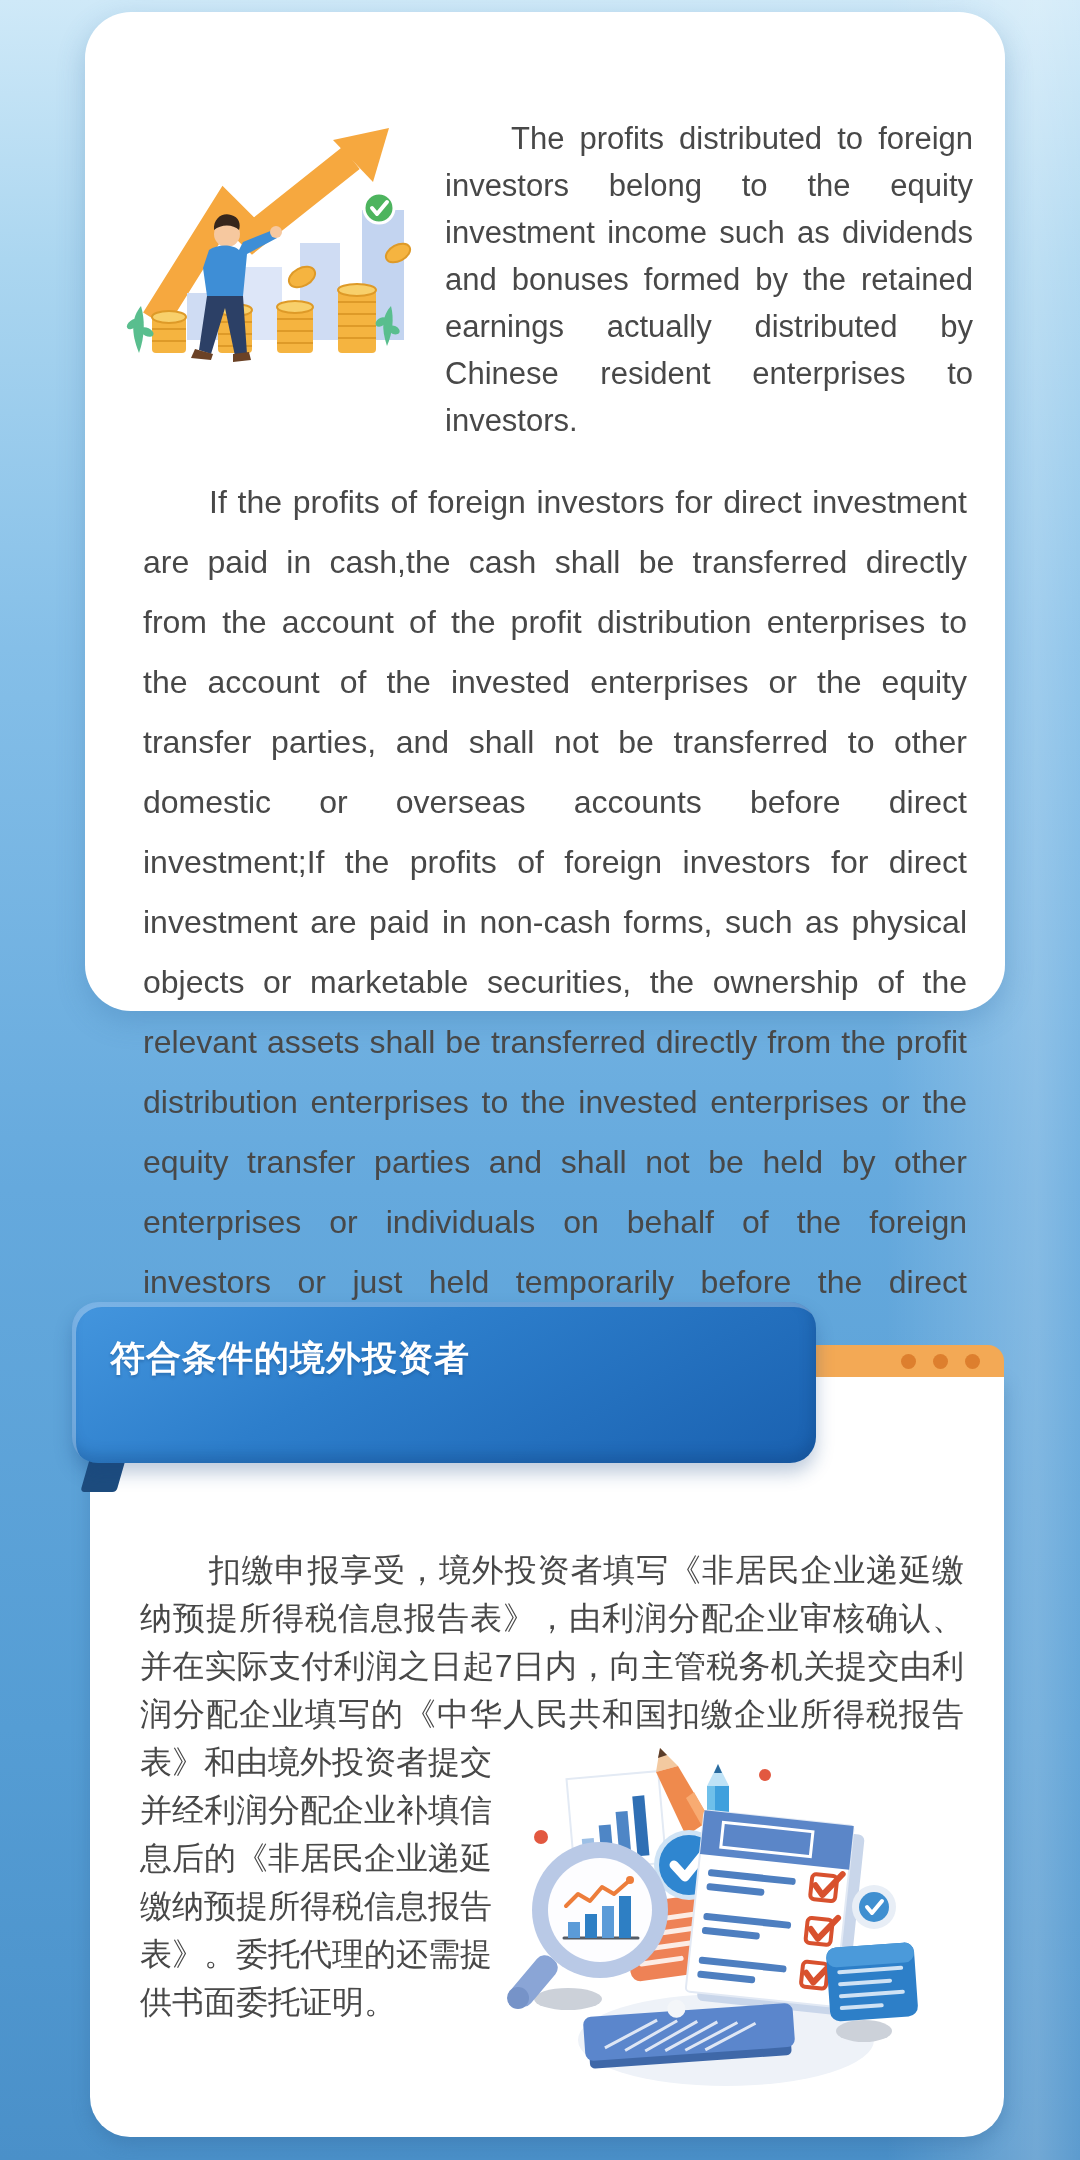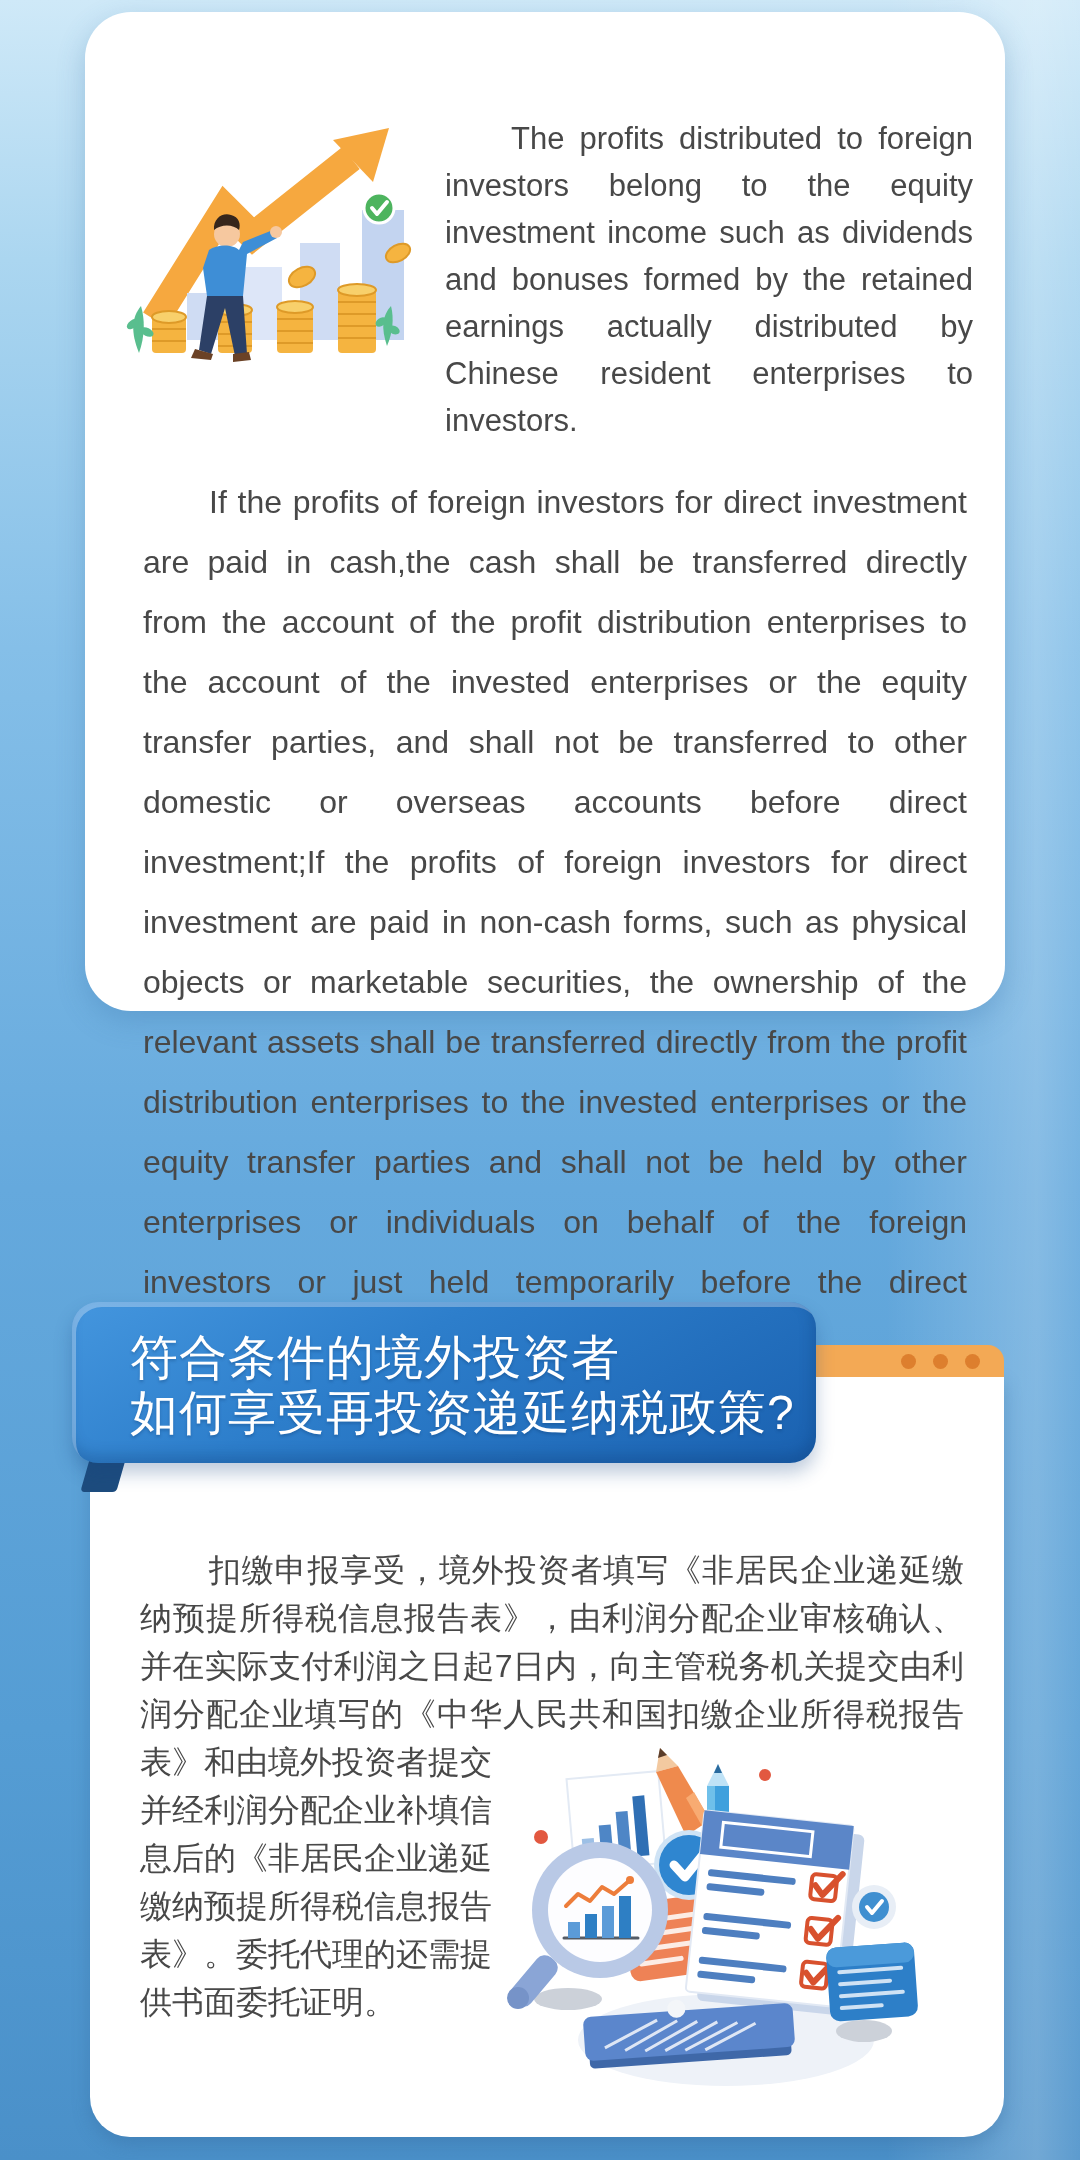--- a/index.html
+++ b/index.html
@@ -42,23 +42,22 @@
     background:var(--banner-shadow); transform:skewX(-16deg); border-radius:4px; z-index:5;
   }
   .banner{
     position:absolute; left:72px; top:1302px; width:744px; height:161px;
     border-radius:26px; z-index:6;
     background:linear-gradient(150deg, var(--banner-blue-light) 0%, #2d7ecb 40%, var(--banner-blue-dark) 100%);
     box-shadow:inset 4px 5px 0 rgba(255,255,255,0.30), inset -3px -8px 14px rgba(8,48,100,0.25), 0 10px 18px rgba(23,70,130,0.28);
     box-sizing:border-box; padding:28px 0 0 38px;
   }
   .banner .t{
-    color:#ffffff; font-weight:normal; font-size:48px; line-height:55px; letter-spacing:1px;
+    color:#ffffff; font-weight:bold; font-size:35px; line-height:55px; letter-spacing:1px;
     text-shadow:0 2px 3px rgba(10,50,100,0.30);
-    margin-left:20px;
   }
   
   .card2{
     position:absolute; left:90px; top:1376px; width:914px; height:761px;
     background:var(--card-white); border-radius:0 0 40px 40px; z-index:3;
     box-shadow:0 8px 18px rgba(50,100,150,0.32);
   }
   .p-cn{
     position:absolute; left:50px; top:138px; width:824px;
     color:var(--text-gray); font-size:32px; line-height:48px; text-align:justify;
@@ -150,21 +149,20 @@
   <div class="window-bar">
     <span class="window-dot"></span>
     <span class="window-dot"></span>
     <span class="window-dot"></span>
   </div>
 
   <div class="banner-shadow-wedge"></div>
 
   <header class="banner">
     <div class="t">符合条件的境外投资者</div>
-    <div class="t">如何享受再投资递延纳税政策?</div>
   </header>
 
   <section class="card2">
     <p class="p-cn"><span class="indent"></span><span>扣缴申报享受，境外投资者填写《非居民企业递延缴纳预提所得税信息报告表》，由利润分配企业审核确认、并在实际支付利润之日起7日内，向主管税务机关提交由利润分配企业填写的《中华人民共和国扣缴企业所得税报</span><span class="ill2-wrap">
       <svg viewBox="0 0 456 352" xmlns="http://www.w3.org/2000/svg">
 
         <g transform="rotate(-5 107 77)">
           <rect x="62" y="35" width="92" height="92" fill="#ffffff" stroke="#e3eaf4" stroke-width="2"></rect>
           <rect x="72" y="96" width="12" height="22" fill="#9dc0e6"></rect>
           <rect x="90" y="84" width="12" height="34" fill="#4e86c6"></rect>

